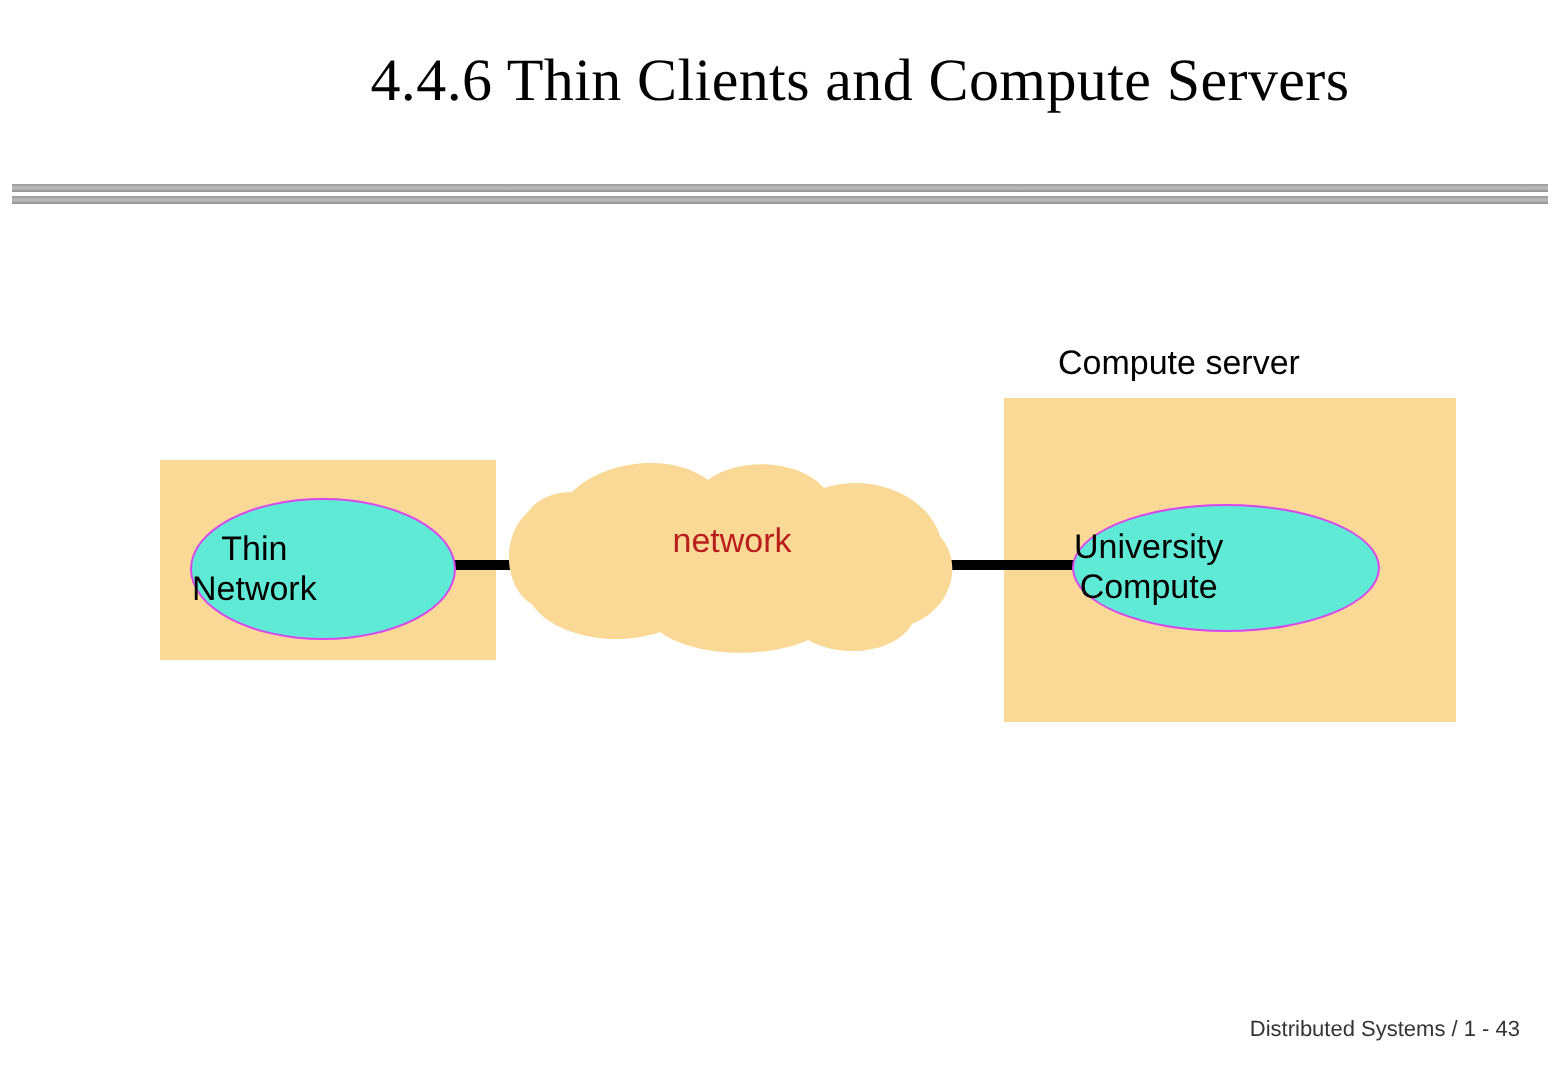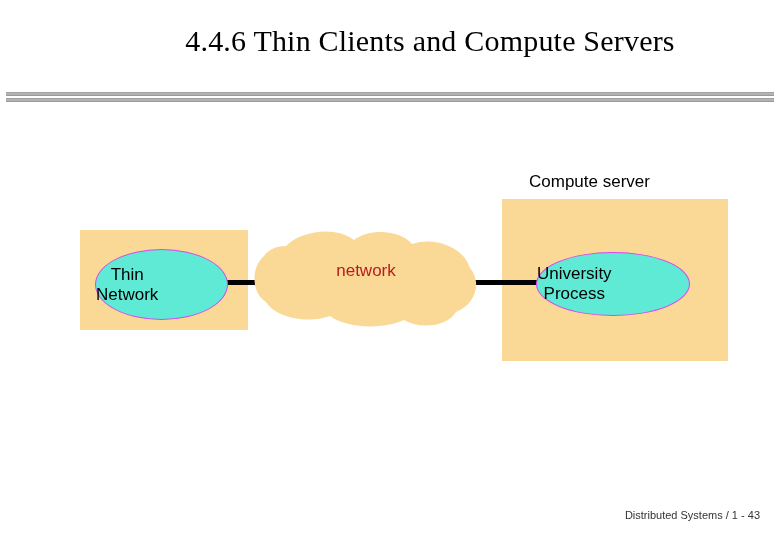--- a/index.html
+++ b/index.html
@@ -221,21 +221,21 @@
     <div id="ellipse-thin-client" class="ellipse">
       <div>
         <div>Thin</div>
         <div>Network</div>
       </div>
     </div>
 
     <div id="ellipse-app-process" class="ellipse">
       <div>
         <div>University</div>
-        <div>Process</div>
+        <div>Compute</div>
       </div>
     </div>
 
   </div>
 
   <div id="footer-right">Distributed Systems / 1 - 43</div>
 
 </div>
 
 </body></html>

